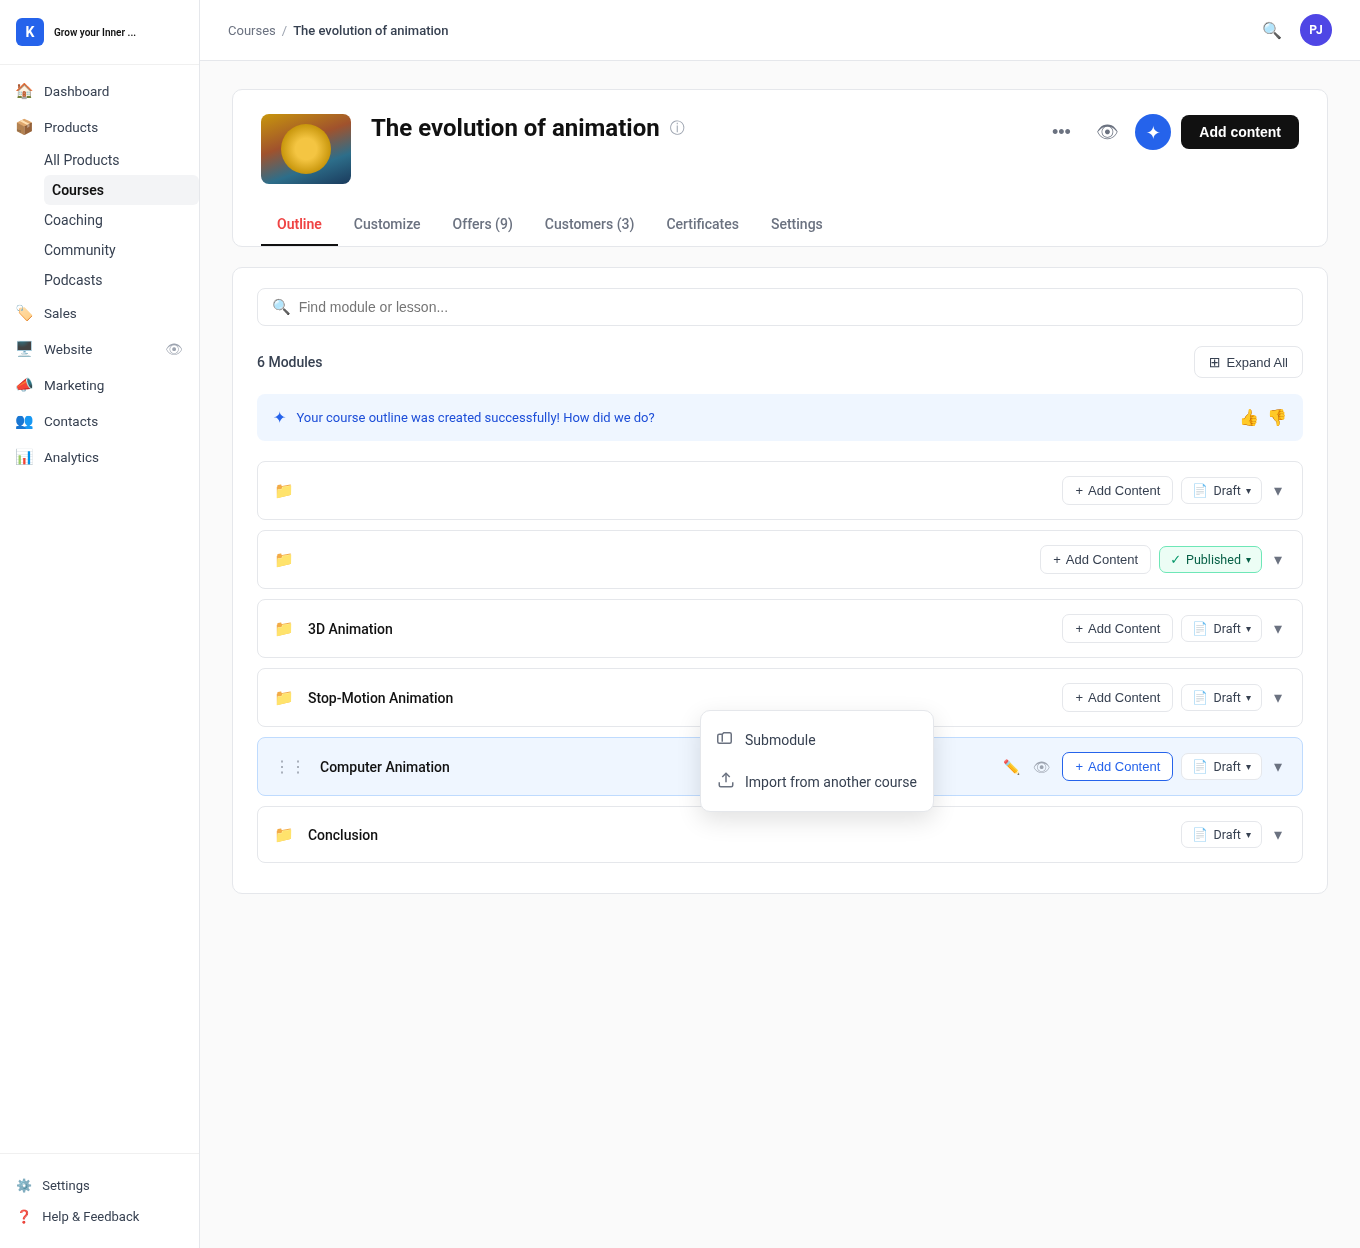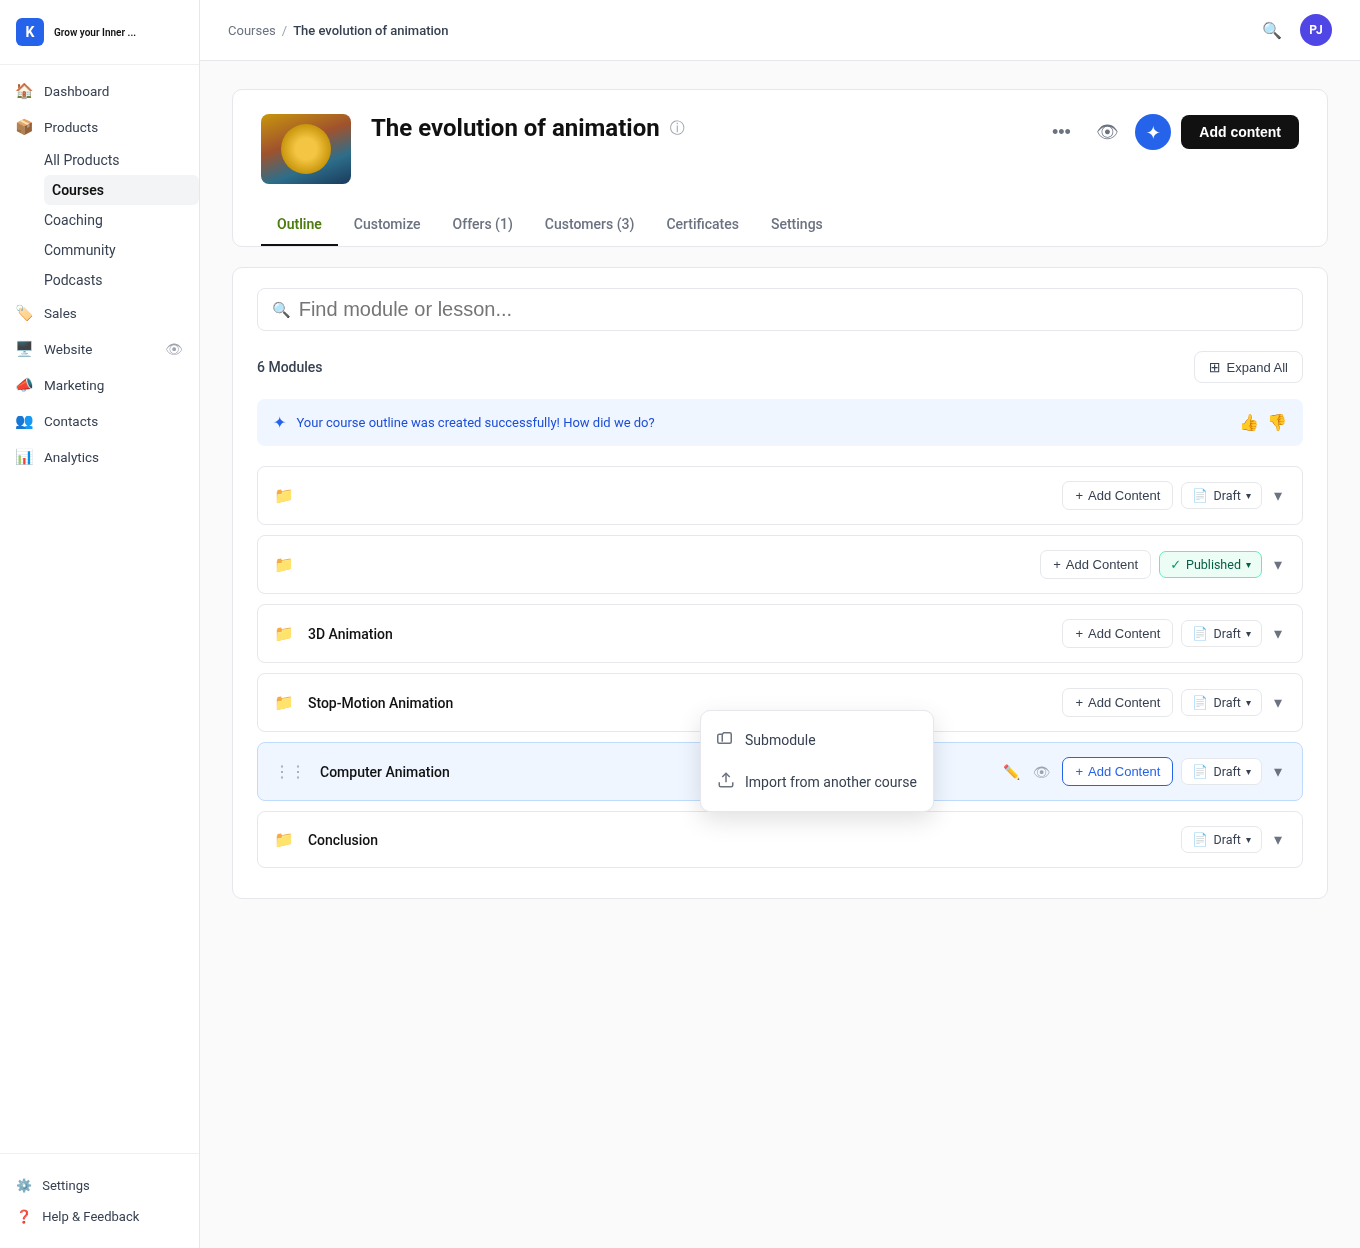--- a/index.html
+++ b/index.html
@@ -111,39 +111,39 @@
 
     
     .tabs { display: flex; gap: 0; border-top: none; }
     .tab {
       padding: 12px 16px;
       font-size: 14px; color: #6b7280;
       cursor: pointer;
       border-bottom: 2px solid transparent;
       font-weight: 500;
     }
-    .tab.active { color: #4d7c0f; border-bottom: 2px solid #111; font-weight: 600; }
+    .tab.active { color: #ef4444; border-bottom: 2px solid #111; font-weight: 600; }
 
     
     .outline-section {
       background: #fff;
       border: 1px solid #e5e7eb;
       border-radius: 10px;
       margin-top: 20px;
       padding: 20px 24px;
     }
     .search-bar {
       display: flex; align-items: center;
       border: 1px solid #e5e7eb; border-radius: 8px;
       padding: 9px 14px; gap: 8px;
       background: #fff;
       margin-bottom: 20px;
     }
     .search-bar input {
-      border: none; outline: none; font-size: 20px; color: #374151; background: transparent; flex: 1;
+      border: none; outline: none; font-size: 14px; color: #374151; background: transparent; flex: 1;
     }
     .modules-header {
       display: flex; align-items: center; justify-content: space-between; margin-bottom: 16px;
     }
     .modules-count { font-size: 14px; color: #374151; font-weight: 500; }
     .expand-all-btn {
       display: flex; align-items: center; gap: 6px;
       border: 1px solid #e5e7eb; border-radius: 8px;
       padding: 7px 14px; font-size: 13px; color: #374151;
       background: #fff; cursor: pointer;
@@ -332,21 +332,21 @@
           <button class="btn-icon" title="More options">•••</button>
           <button class="btn-icon" title="Preview">👁</button>
           <div class="btn-blue-circle" title="Share">✦</div>
           <button class="btn-add-content">Add content</button>
         </div>
       </div>
 
       <div class="tabs">
         <div class="tab active">Outline</div>
         <div class="tab">Customize</div>
-        <div class="tab">Offers (1)</div>
+        <div class="tab">Offers (9)</div>
         <div class="tab">Customers (3)</div>
         <div class="tab">Certificates</div>
         <div class="tab">Settings</div>
       </div>
     </div>
 
     <div class="outline-section">
 
       <div class="search-bar">
         <span style="color:#9ca3af; font-size:15px;">🔍</span>

